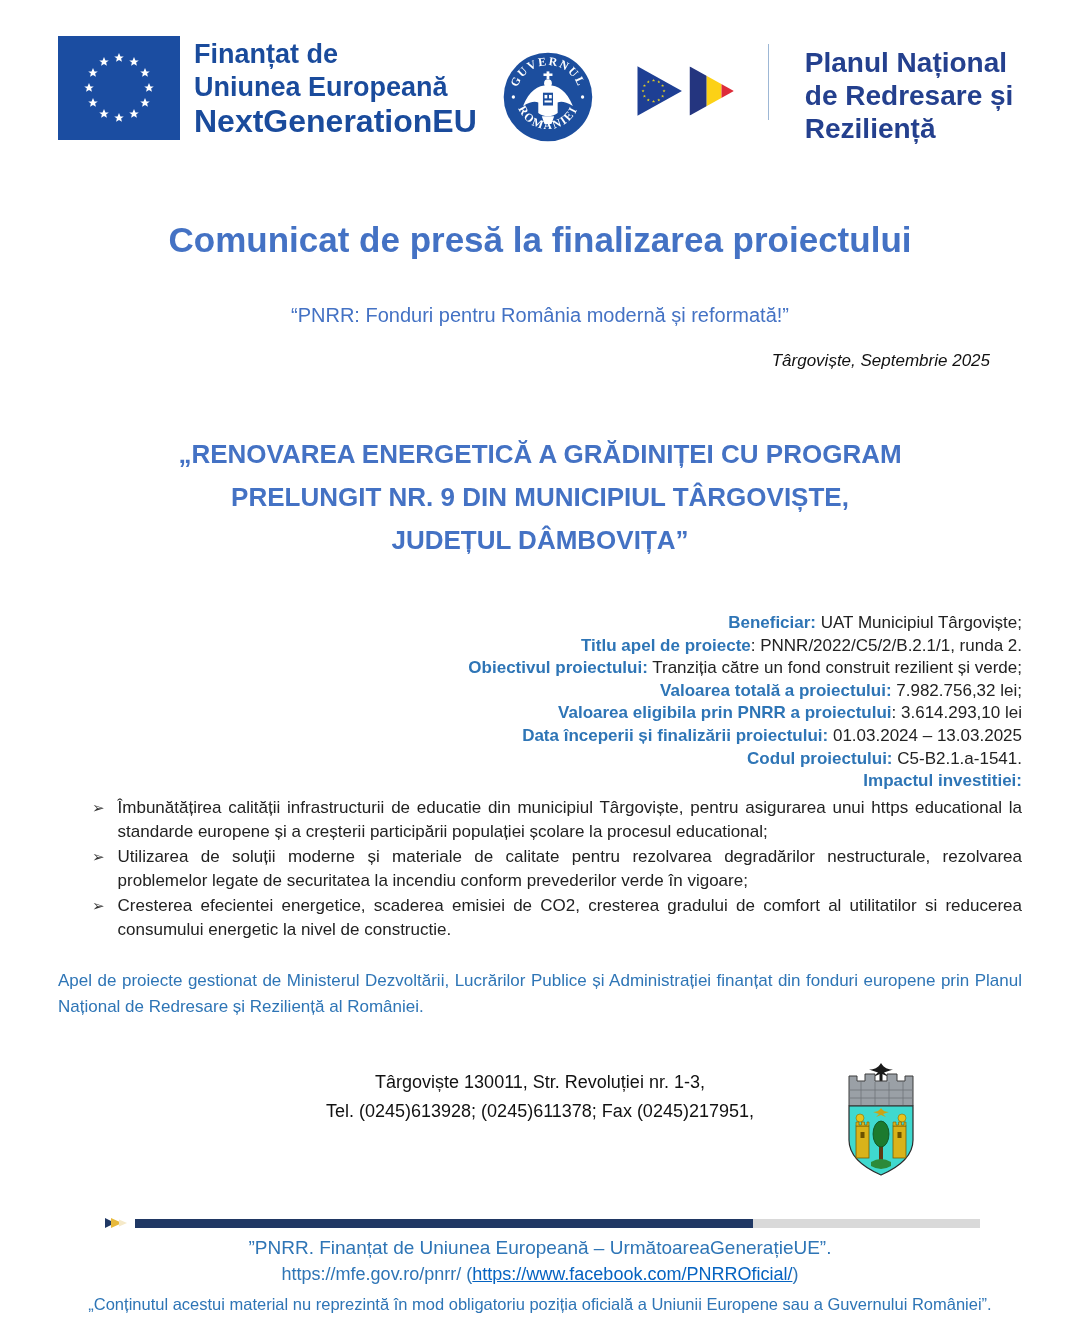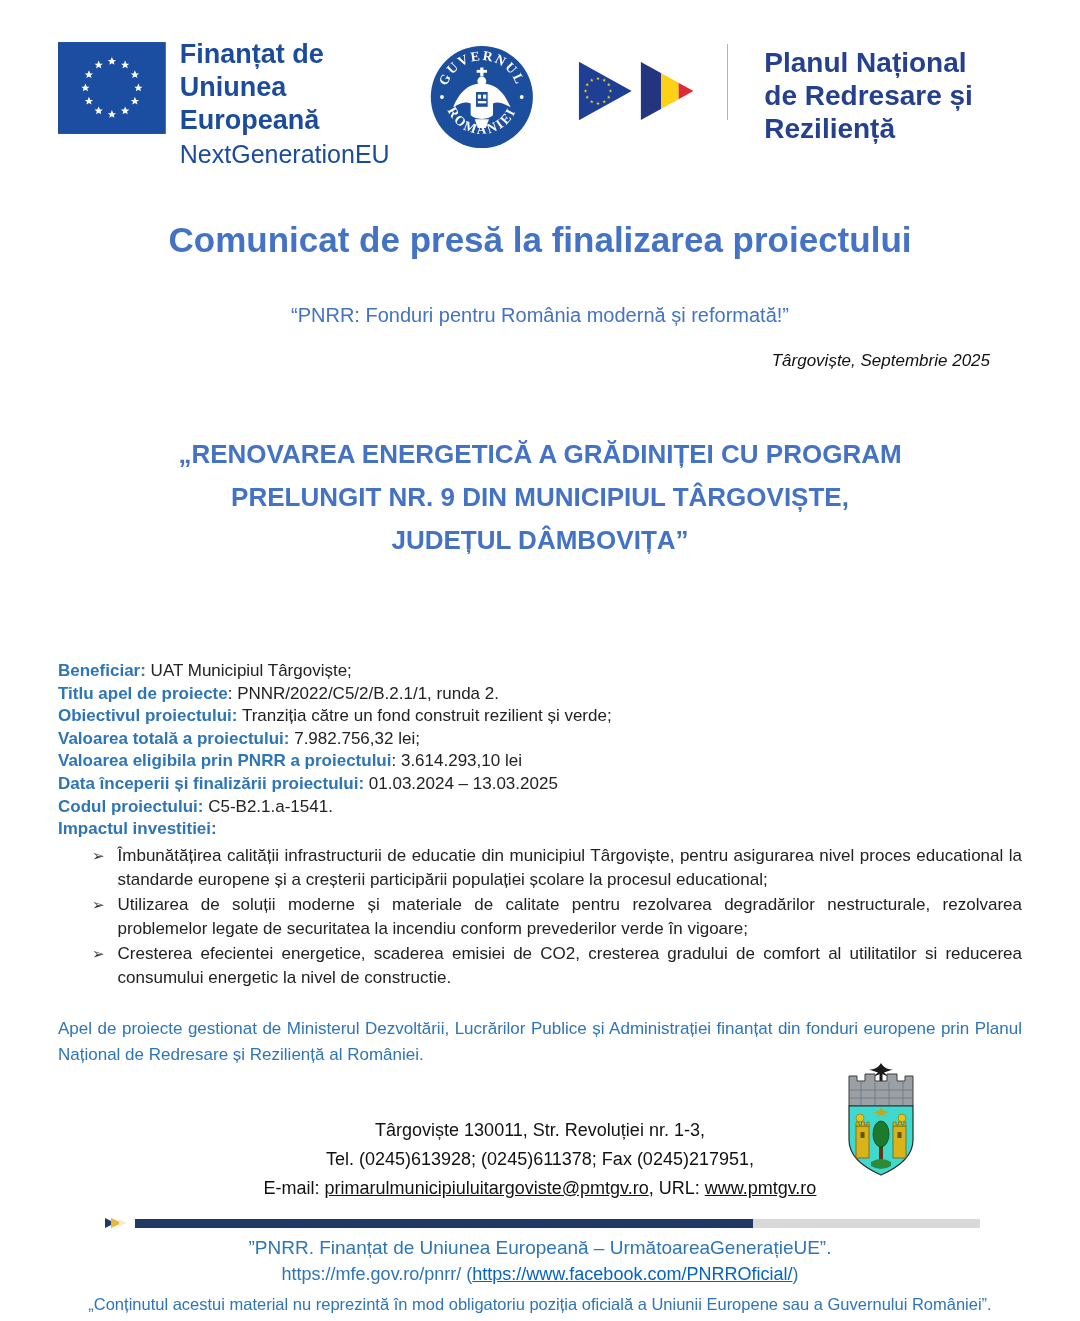--- a/index.html
+++ b/index.html
@@ -7,32 +7,32 @@
     width:1080px;height:1321px;box-sizing:border-box;
     position:relative;background:#fff;overflow:hidden;
     font-family:"Liberation Sans",sans-serif;color:#1a1a1a;
     padding:36px 58px 0;
   }
   
   .logos{display:flex;align-items:flex-start;height:132px;}
   .eu-block{display:flex;gap:14px;align-items:flex-start;}
   .eu-text{margin-top:2px;color:#1A4B9C;}
   .eu-text .l1,.eu-text .l2{font-weight:bold;font-size:27px;line-height:33px;}
-  .eu-text .l3{font-size:25px;line-height:34px;font-weight:400;}
+  .eu-text .l3{font-size:32px;line-height:34px;font-weight:700;}
   .gov-seal{margin-left:26px;margin-top:-6px;}
   .pnrr-block{display:flex;align-items:flex-start;margin-left:42px;margin-top:8px;gap:24px;}
   .pnrr-sep{width:2px;background:#9DB7D5;height:76px;margin:0 12px 0 10px;}
   .pnrr-text{color:#24408E;font-weight:bold;font-size:28px;line-height:33px;margin-top:2px;}
   
   .doc-title{margin:52px 0 0;text-align:center;color:#4472C4;font-size:35px;font-weight:bold;}
   .doc-subtitle{margin-top:44px;text-align:center;color:#4472C4;font-size:20px;}
   .dateline{margin-top:24px;text-align:right;padding-right:32px;font-style:italic;font-size:17px;color:#111;}
   .project-title{margin:62px auto 0;text-align:center;color:#4472C4;font-weight:bold;font-size:26px;line-height:43px;}
   
-  .details{margin-top:98px;font-size:17px;line-height:22.6px;color:#222;}
+  .details{margin-top:50px;font-size:17px;line-height:22.6px;color:#222;text-align:right;}
   .details .lbl{font-weight:bold;color:#2E75B6;}
   .bullets{list-style:none;margin:3px 0 0;padding:0 0 0 34px;}
   .bullets li{display:flex;gap:13px;margin-bottom:1px;}
   .bullets .marker{color:#333;flex:0 0 auto;font-size:15px;line-height:24px;}
   .bullets .btxt{text-align:justify;font-size:17px;line-height:24px;color:#222;}
   .apel{margin-top:26px;color:#2E75B6;font-size:17px;line-height:26px;text-align:justify;}
   
   .contact{margin-top:48px;text-align:center;font-size:18px;line-height:29px;color:#111;}
   .contact a{color:#111;text-decoration:underline;}
   .coa{position:absolute;right:163px;top:1060px;}
@@ -160,40 +160,37 @@
     <div><span class="lbl">Valoarea totală a proiectului:</span><span> 7.982.756,32 lei;</span></div>
     <div><span class="lbl">Valoarea eligibila prin PNRR a proiectului</span><span>: 3.614.293,10 lei</span></div>
     <div><span class="lbl">Data începerii și finalizării proiectului:</span><span> 01.03.2024 – 13.03.2025</span></div>
     <div><span class="lbl">Codul proiectului:</span><span> C5-B2.1.a-1541.</span></div>
     <div><span class="lbl">Impactul investitiei:</span><span></span></div>
   </section>
 
   <ul class="bullets">
     <li>
         <span class="marker">➢</span>
-        <span class="btxt">Îmbunătățirea calității infrastructurii de educatie din municipiul Târgoviște, pentru asigurarea nivel proces educational la standarde europene și a creșterii participării populației școlare la procesul educational;</span>
+        <span class="btxt">Îmbunătățirea calității infrastructurii de educatie din municipiul Târgoviște, pentru asigurarea unui https educational la standarde europene și a creșterii participării populației școlare la procesul educational;</span>
       </li>
     <li>
         <span class="marker">➢</span>
         <span class="btxt">Utilizarea de soluții moderne și materiale de calitate pentru rezolvarea degradărilor nestructurale, rezolvarea problemelor legate de securitatea la incendiu conform prevederilor verde în vigoare;</span>
       </li>
     <li>
         <span class="marker">➢</span>
         <span class="btxt">Cresterea efecientei energetice, scaderea emisiei de CO2, cresterea gradului de comfort al utilitatilor si reducerea consumului energetic la nivel de constructie.</span>
       </li>
   </ul>
 
   <p class="apel">Apel de proiecte gestionat de Ministerul Dezvoltării, Lucrărilor Publice și Administrației finanțat din fonduri europene prin Planul Național de Redresare și Reziliență al României.</p>
 
   <div class="contact">
     <div>Târgoviște 130011, Str. Revoluției nr. 1-3,</div>
     <div>Tel. (0245)613928; (0245)611378; Fax (0245)217951,</div>
-    <div>
-      <span>E-mail: </span><a href="#">primarulmunicipiuluitargoviste@pmtgv.ro</a><span>, URL: </span><a href="#">www.pmtgv.ro</a>
-    </div>
   </div>
 
   <svg class="coa" width="72" height="118" viewBox="0 0 72 118">
     <path d="M36,3 C33,8 29,9.5 24,9.5 L33,12.5 L28,17 L36,13.5 L44,17 L39,12.5 L48,9.5 C43,9.5 39,8 36,3 Z" fill="#1a1a1a"></path>
     <rect x="34.5" y="13" width="3" height="9" fill="#1a1a1a"></rect>
     <path d="M4,22 L4,16 L12,16 L12,21 L20,21 L20,14 L30,14 L30,21 L42,21 L42,14 L52,14 L52,21 L60,21 L60,16 L68,16 L68,22 L68,46 L4,46 Z" fill="#9aa0a6" stroke="#3c3c3c" stroke-width="1"></path>
     <path d="M4,30 H68 M4,38 H68 M16,22 V46 M30,22 V46 M44,22 V46 M58,22 V46" stroke="#6e7378" stroke-width="0.8" fill="none"></path>
     <path d="M4,46 L68,46 L68,80 Q68,101 36,115 Q4,101 4,80 Z" fill="#3FD9CF" stroke="#2a2a2a" stroke-width="1.2"></path>
     <circle cx="15" cy="58" r="4" fill="#E7C41C" stroke="#8a6d00" stroke-width="0.6"></circle>
     <circle cx="57" cy="58" r="4" fill="#E7C41C" stroke="#8a6d00" stroke-width="0.6"></circle>

